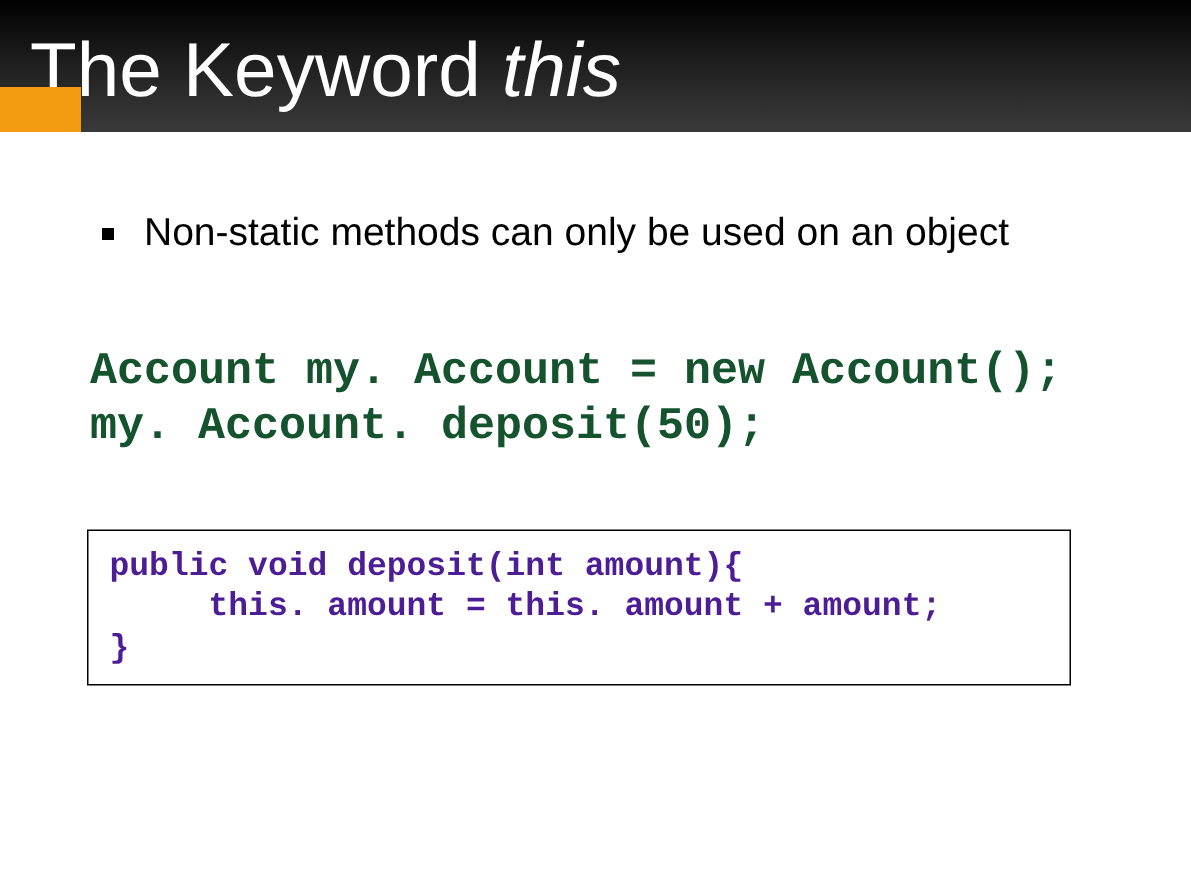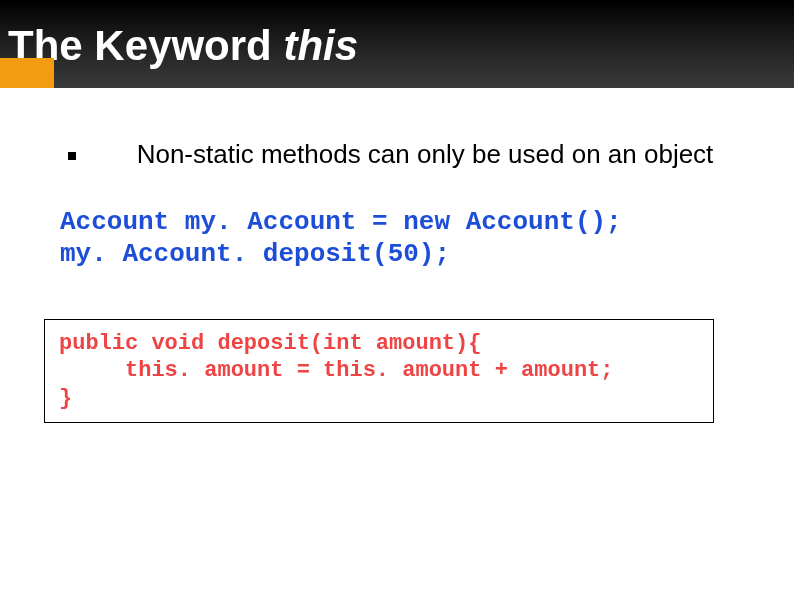--- a/index.html
+++ b/index.html
@@ -22,35 +22,34 @@
   .accent-bar {
     position: absolute;
     left: 0;
     top: 58px;
     width: 54px;
     height: 30px;
     background: #f39c12;
   }
   .title {
     color: #ffffff;
-    font-size: 42px;
-    font-weight: bold;
-    padding-left: 8px;
+    font-size: 51px;
+    font-weight: normal;
+    padding-left: 20px;
     padding-top: 4px;
   }
   .title .italic {
     font-style: italic;
   }
   .content {
     padding: 50px 40px 0 40px;
   }
   .bullet-list {
     list-style: none;
-    margin-bottom: 34px;
-    text-align: center;
+    margin-bottom: 58px;
   }
   .bullet-list li {
     position: relative;
     padding-left: 56px;
     font-size: 26px;
     line-height: 1.3;
     color: #000000;
     margin-bottom: 2px;
   }
   .bullet-marker {
@@ -59,37 +58,37 @@
     top: 14px;
     width: 8px;
     height: 8px;
     background: #000000;
   }
   .bullet-list .italic {
     font-style: italic;
   }
   .code-snippet {
     font-family: "Courier New", Courier, monospace;
-    font-size: 26px;
+    font-size: 30px;
     font-weight: bold;
-    color: #1d4ed8;
+    color: #14532d;
     line-height: 1.25;
     padding-left: 20px;
     margin-bottom: 48px;
     white-space: pre;
   }
   .code-box {
     border: 1px solid #000000;
-    margin-left: 4px;
+    margin-left: 18px;
     margin-right: 40px;
     padding: 10px 14px;
     font-family: "Courier New", Courier, monospace;
     font-size: 22px;
     font-weight: bold;
-    color: #ef4444;
+    color: #4c1d95;
     line-height: 1.25;
     white-space: pre;
   }
 </style>
 </head>
 <body>
 
 <div class="header">
   <div class="accent-bar"></div>
   <div class="title">

